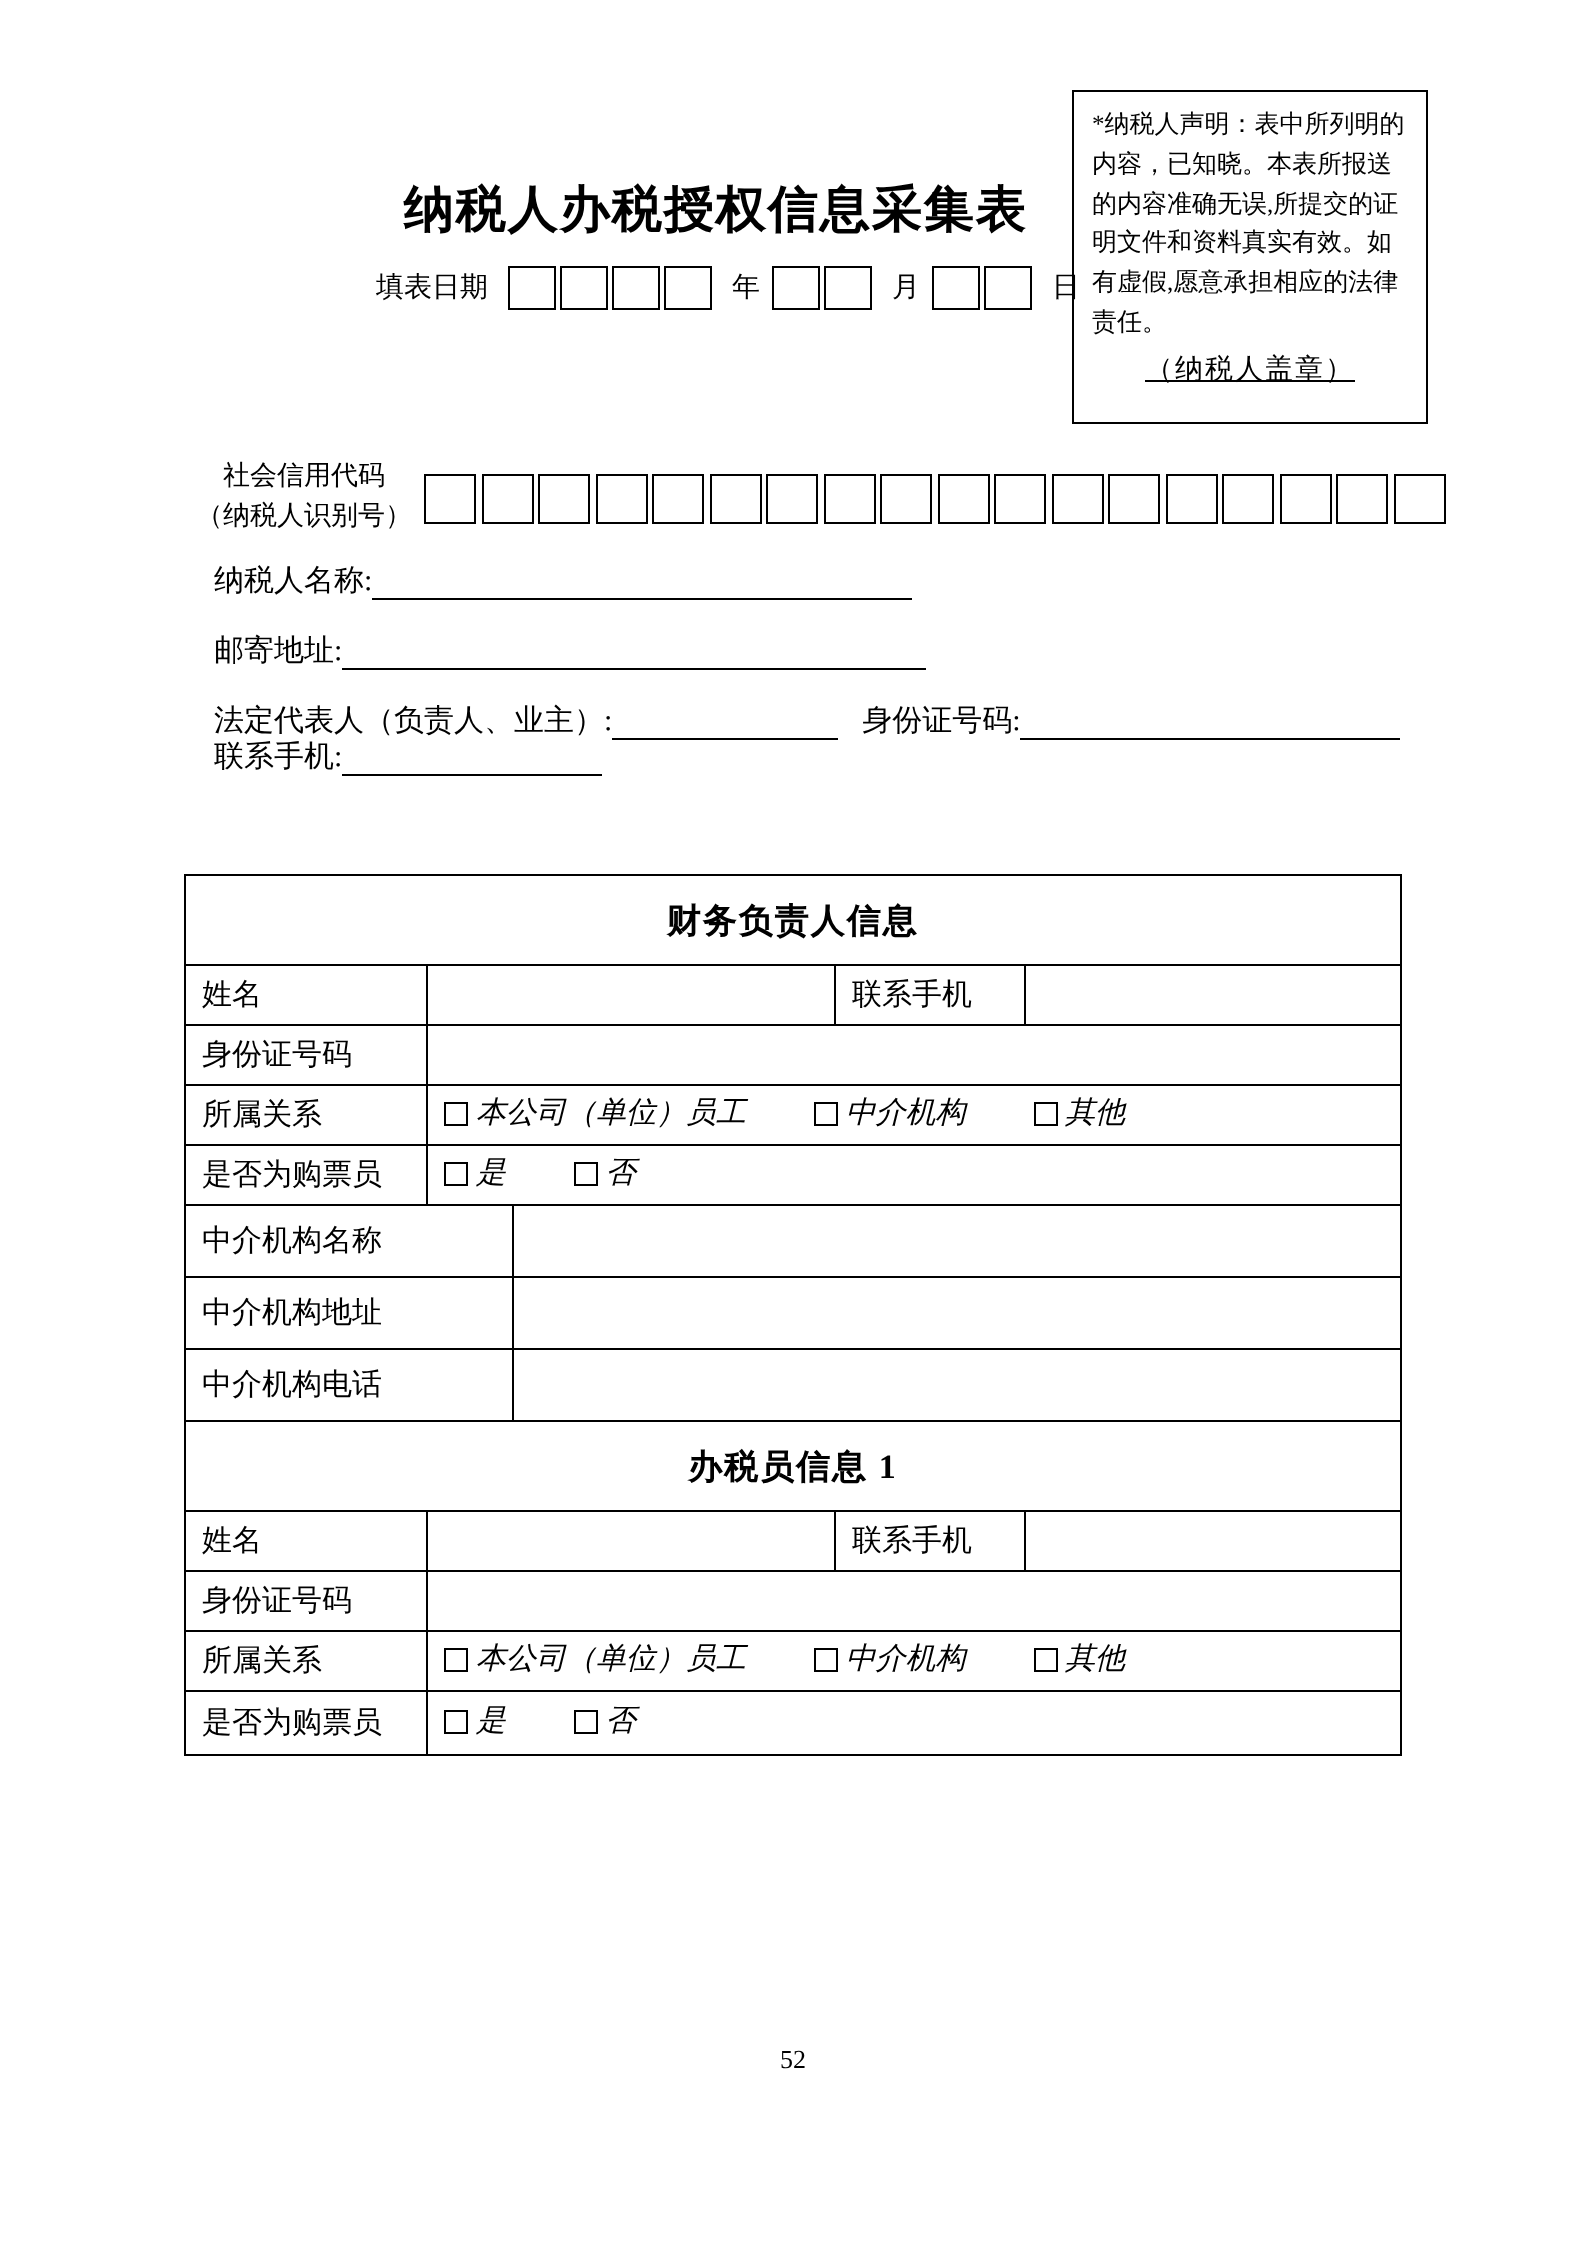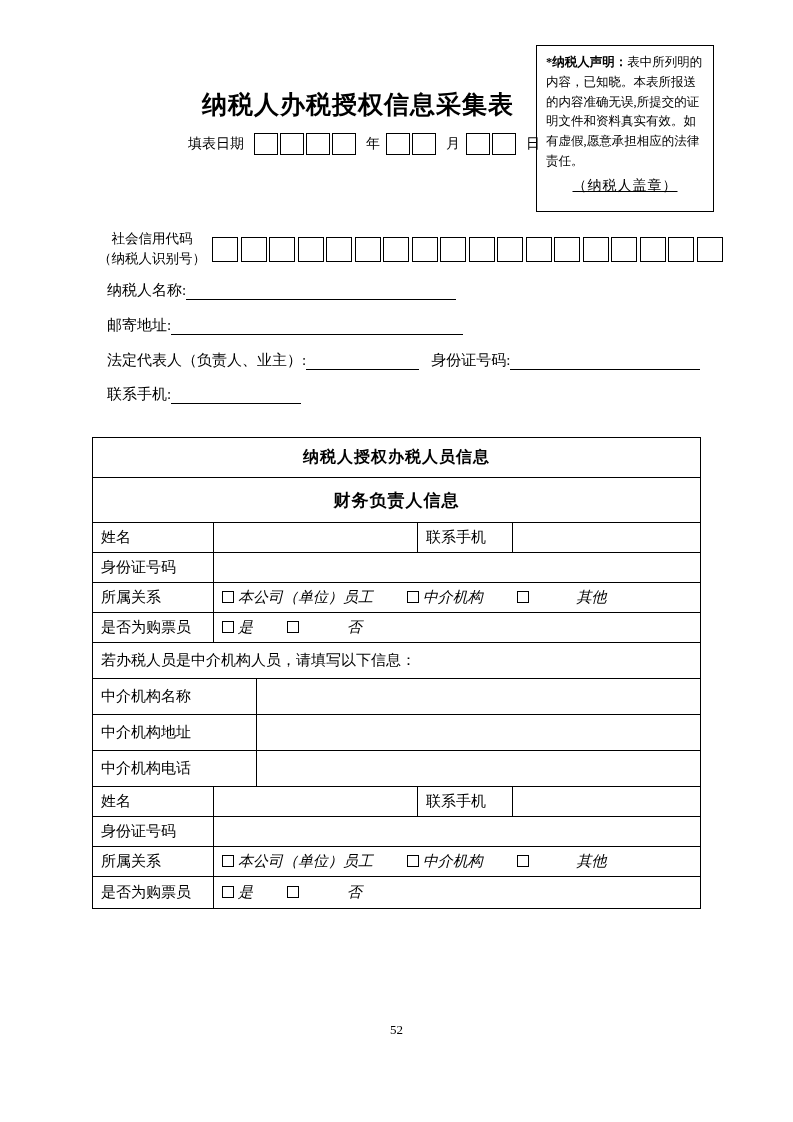--- a/index.html
+++ b/index.html
@@ -18,35 +18,35 @@
   .date-row { position:absolute; top:133px; left:188px; display:flex; align-items:center; font-size:14px; }
   .date-label { margin-right:10px; }
   .dbox { display:inline-block; width:24px; height:22px; border:1px solid #000; margin-right:2px; background:#fff; }
   .unit { margin:0 6px 0 8px; }
 
   
   .declaration {
     position:absolute; top:45px; left:536px; width:178px; height:167px;
     border:1.5px solid #000; padding:7px 9px 4px; font-size:12.5px; line-height:1.58;
   }
-  .decl-lead { font-weight:bold; }
+  .decl-lead { font-weight:normal; }
   .decl-stamp { text-align:center; font-size:14px; margin-top:3px; letter-spacing:1px;text-decoration:underline; }
 
   
   .cc-row { position:absolute; top:230px; left:98px; display:flex; align-items:center; }
   .cc-label { font-size:13.5px; line-height:1.45; text-align:center; margin-right:6px; white-space:nowrap;font-family:Liberation Mono, monospace; }
   .cc-boxes { display:flex; }
   .ccb { width:26px; height:25px; border:1px solid #000; margin-right:2.5px; background:#fff; }
 
   
   .field { position:absolute; font-size:15px; white-space:nowrap; }
   .f-name   { top:281px; left:107px; }
   .f-addr   { top:316px; left:107px; }
   .f-legal  { top:351px; left:107px; }
-  .f-phone  { top:385px; left:107px; }
+  .f-phone  { top:369px; left:107px; }
   .u { display:inline-block; border-bottom:1px solid #000; height:17px; vertical-align:bottom; }
   .u-name  { width:270px; }
   .u-addr  { width:292px; }
   .u-legal { width:113px; }
   .u-id    { width:190px; }
   .u-phone { width:130px; }
   .gap12 { display:inline-block; width:12px; }
 
   
   .form-table {
@@ -58,21 +58,21 @@
   .tbl-title  { text-align:center; font-weight:bold; font-size:16px; height:40px; letter-spacing:1px; }
   .sec-title  { text-align:center; font-weight:bold; font-size:17px; height:45px; letter-spacing:1px; }
   .h30 td { height:30px; }
   .h32 td { height:32px; }
   .h36 td { height:36px; }
   .h46 td { height:46px; }
   .note-cell { height:36px; }
 
   
   .cb { display:inline-flex; align-items:center; margin-right:30px; white-space:nowrap;font-style:italic; }
-  .cb:last-child { margin-right:0;gap:44px; }
+  .cb:last-child { margin-right:0; }
   .sq { display:inline-block; width:12px; height:12px; border:1px solid #000; margin-right:4px; background:#fff; flex:none; }
 
   .page-number { position:absolute; top:1022px; left:0; width:100%; text-align:center; font-size:13px; }
 </style>
 </head>
 <body>
 
 <div class="page">
 
   <div class="doc-title">纳税人办税授权信息采集表</div>
@@ -143,23 +143,20 @@
   <table class="form-table">
     <colgroup>
       <col style="width:121px">
         <col style="width:43px">
         <col style="width:161px">
         <col style="width:95px">
         <col style="width:188px">
     </colgroup>
 
     <tbody>
-        <tr>
-      <td colspan="5" class="tbl-title">纳税人授权办税人员信息</td>
-    </tr>
     <tr>
       <td colspan="5" class="sec-title">财务负责人信息</td>
     </tr>
 
     <tr class="h30">
       <td>姓名</td>
       <td colspan="2"></td>
       <td>联系手机</td>
       <td></td>
     </tr>
@@ -194,40 +191,40 @@
               <span class="sq"></span>
               <span>是</span>
             </span>
         <span class="cb">
               <span class="sq"></span>
               <span>否</span>
             </span>
       </td>
     </tr>
 
-    <tr>
-      <td colspan="5" class="note-cell">若办税人员是中介机构人员，请填写以下信息：</td>
-    </tr>
 
 
     <tr class="h36">
       <td colspan="2">中介机构名称</td>
       <td colspan="3"></td>
     </tr>
 
     <tr class="h36">
       <td colspan="2">中介机构地址</td>
       <td colspan="3"></td>
     </tr>
 
     <tr class="h36">
       <td colspan="2">中介机构电话</td>
       <td colspan="3"></td>
     </tr>
 
+    <tr>
+      <td colspan="5" class="sec-title">办税员信息 1</td>
+    </tr>
 
     <tr class="h30">
       <td>姓名</td>
       <td colspan="2"></td>
       <td>联系手机</td>
       <td></td>
     </tr>
 
     <tr class="h30">
       <td>身份证号码</td>

